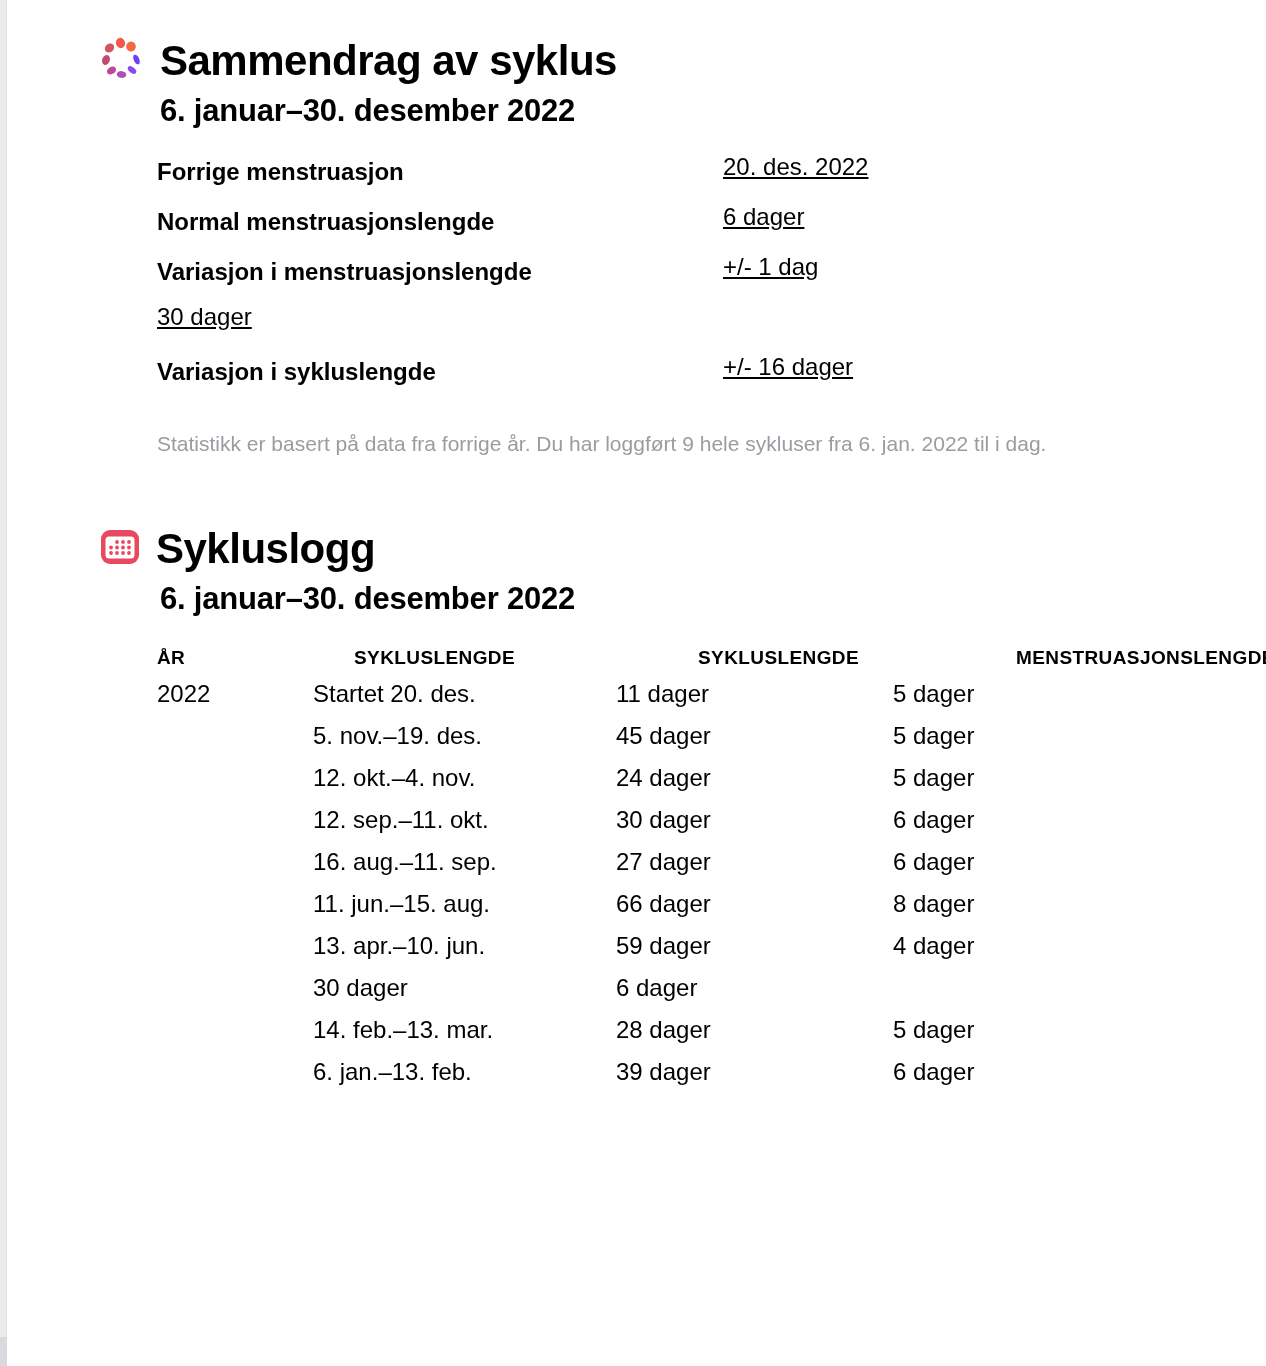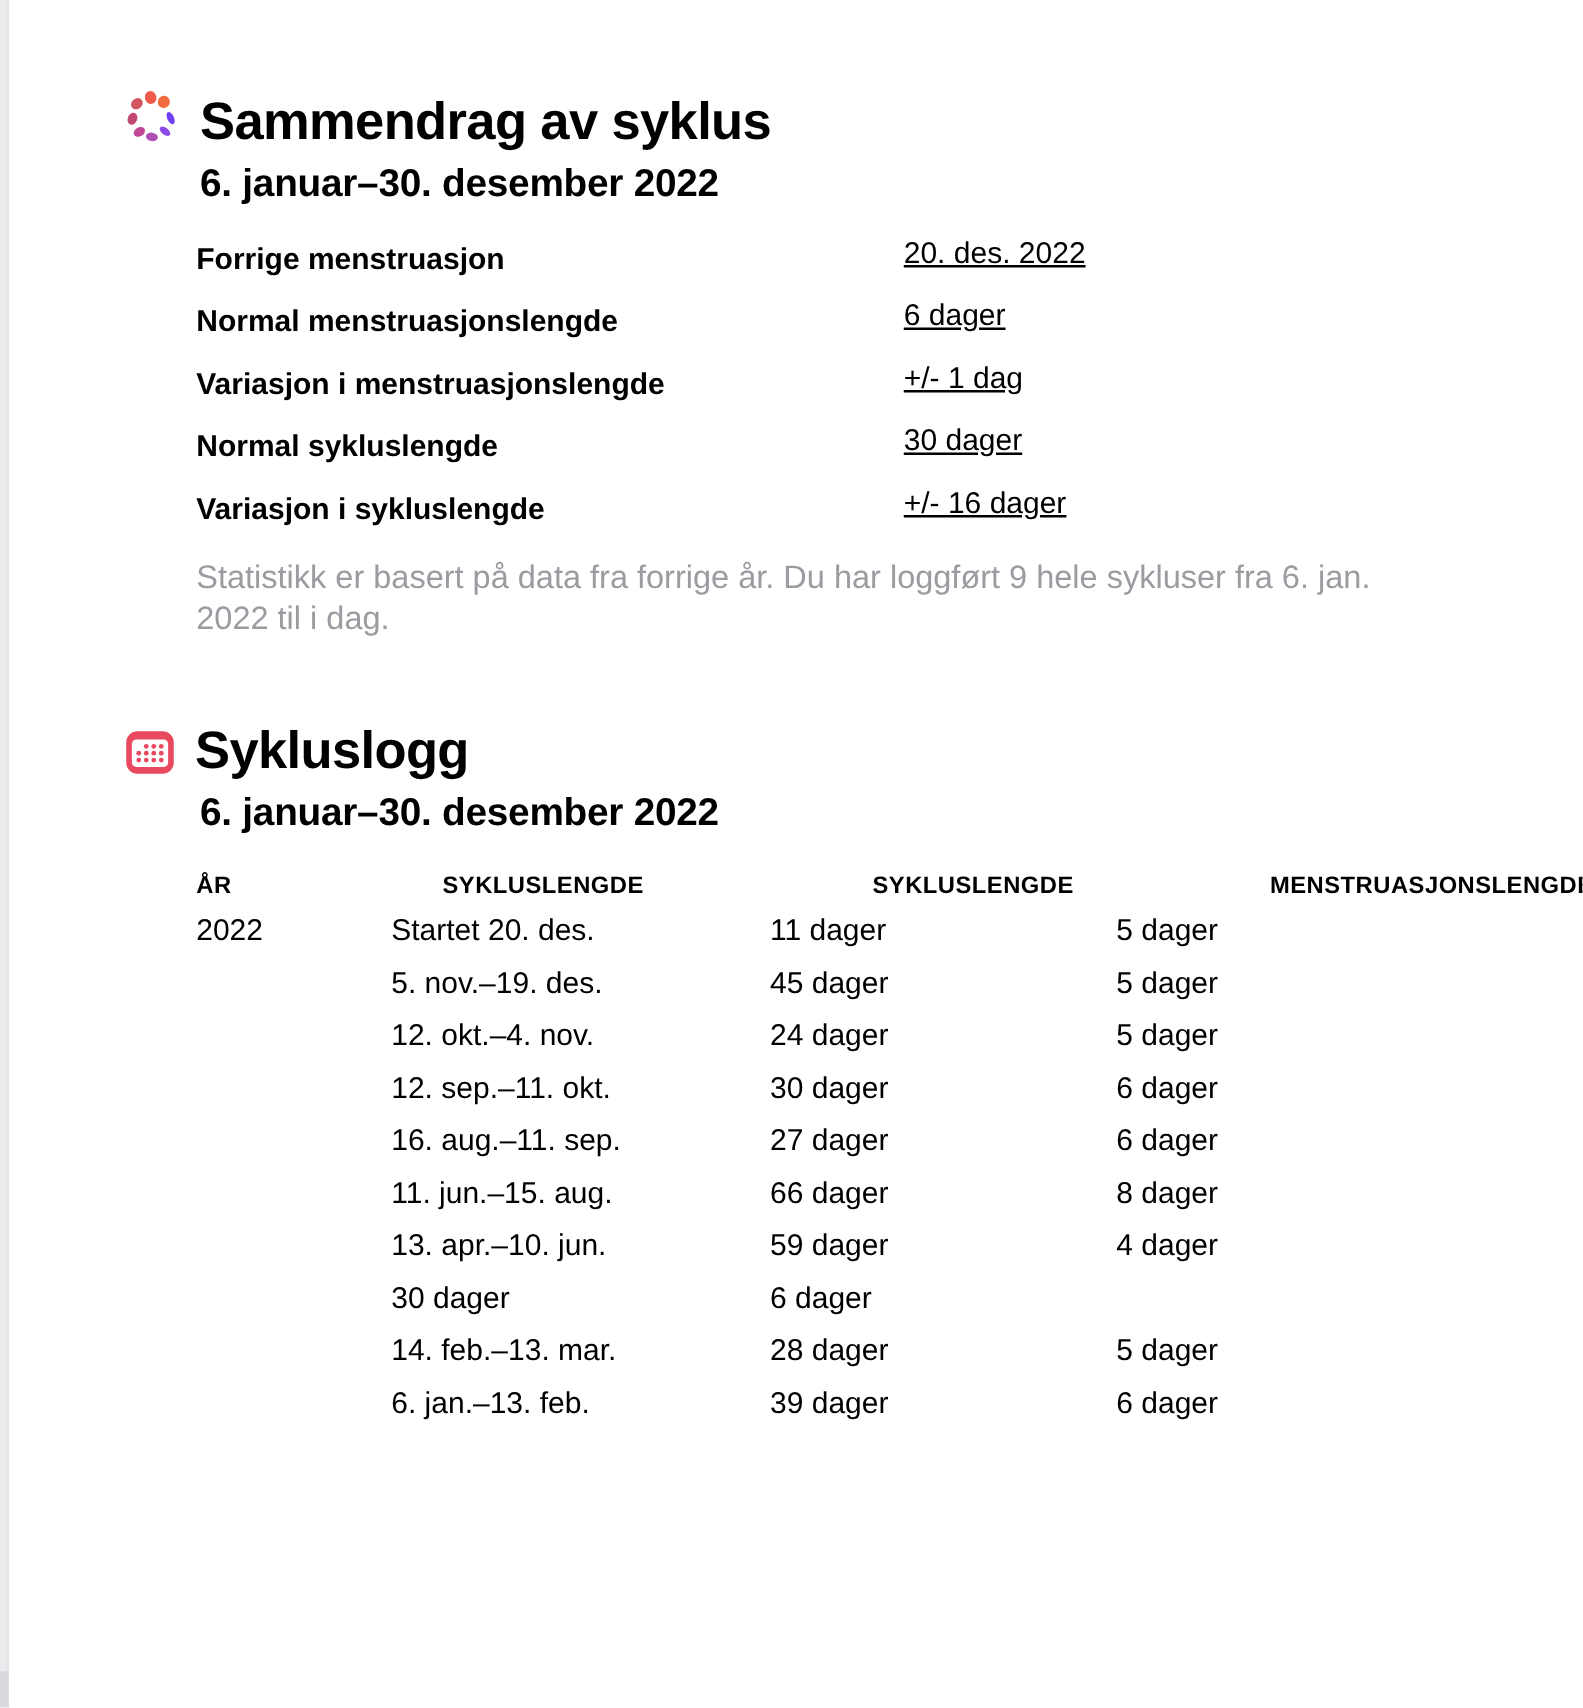--- a/index.html
+++ b/index.html
@@ -20,21 +20,21 @@
   }
   .edge-strip-bottom {
     position: absolute; left: 0; bottom: 0;
     width: 7px; height: 29px;
     background: #d9d9de;
   }
 
   .content { padding: 36px 60px 0 100px; }
 
   
-  .section-header { display: flex; align-items: flex-end; gap: 16px; margin-top: 35px; }
+  .section-header { display: flex; align-items: center; gap: 16px; }
   .section-icon { flex: 0 0 auto; display: block; }
   h1.section-title {
     font-size: 42px;
     font-weight: 700;
     letter-spacing: -0.5px;
     line-height: 50px;
   }
   .date-range {
     margin-left: 60px;
     margin-top: 7px;
@@ -49,23 +49,23 @@
     display: grid;
     grid-template-columns: 566px 1fr;
     align-items: start;
     height: 50px;
   }
   .stat-label { font-size: 24px; font-weight: 700; line-height: 30px; }
   .stat-value { font-size: 24px; font-weight: 400; line-height: 30px; position: relative; top: -5px; text-decoration: underline; }
 
   .summary-note {
     margin-left: 57px;
-    margin-top: 2px;
+    margin-top: 20px;
     max-width: 985px;
-    font-size: 26px;
+    font-size: 21px;
     line-height: 33px;
     color: #9b9ba1;
   }
 
   
   .cycle-log-section { margin-top: 64px; }
 
   .log-table { margin-left: 57px; margin-top: 26px; }
   .log-header-row, .log-row {
     display: grid;
@@ -115,21 +115,20 @@
       </div>
       <div class="stat-row">
         <div class="stat-label">Normal menstruasjonslengde</div>
         <div class="stat-value">6 dager</div>
       </div>
       <div class="stat-row">
         <div class="stat-label">Variasjon i menstruasjonslengde</div>
         <div class="stat-value">+/- 1 dag</div>
       </div>
       <div class="stat-row">
-        <div class="stat-label">Normal sykluslengde</div>
         <div class="stat-value">30 dager</div>
       </div>
       <div class="stat-row">
         <div class="stat-label">Variasjon i sykluslengde</div>
         <div class="stat-value">+/- 16 dager</div>
       </div>
     </div>
 
     <p class="summary-note">Statistikk er basert på data fra forrige år. Du har loggført 9 hele sykluser fra 6. jan. 2022 til i dag.</p>
   </section>

